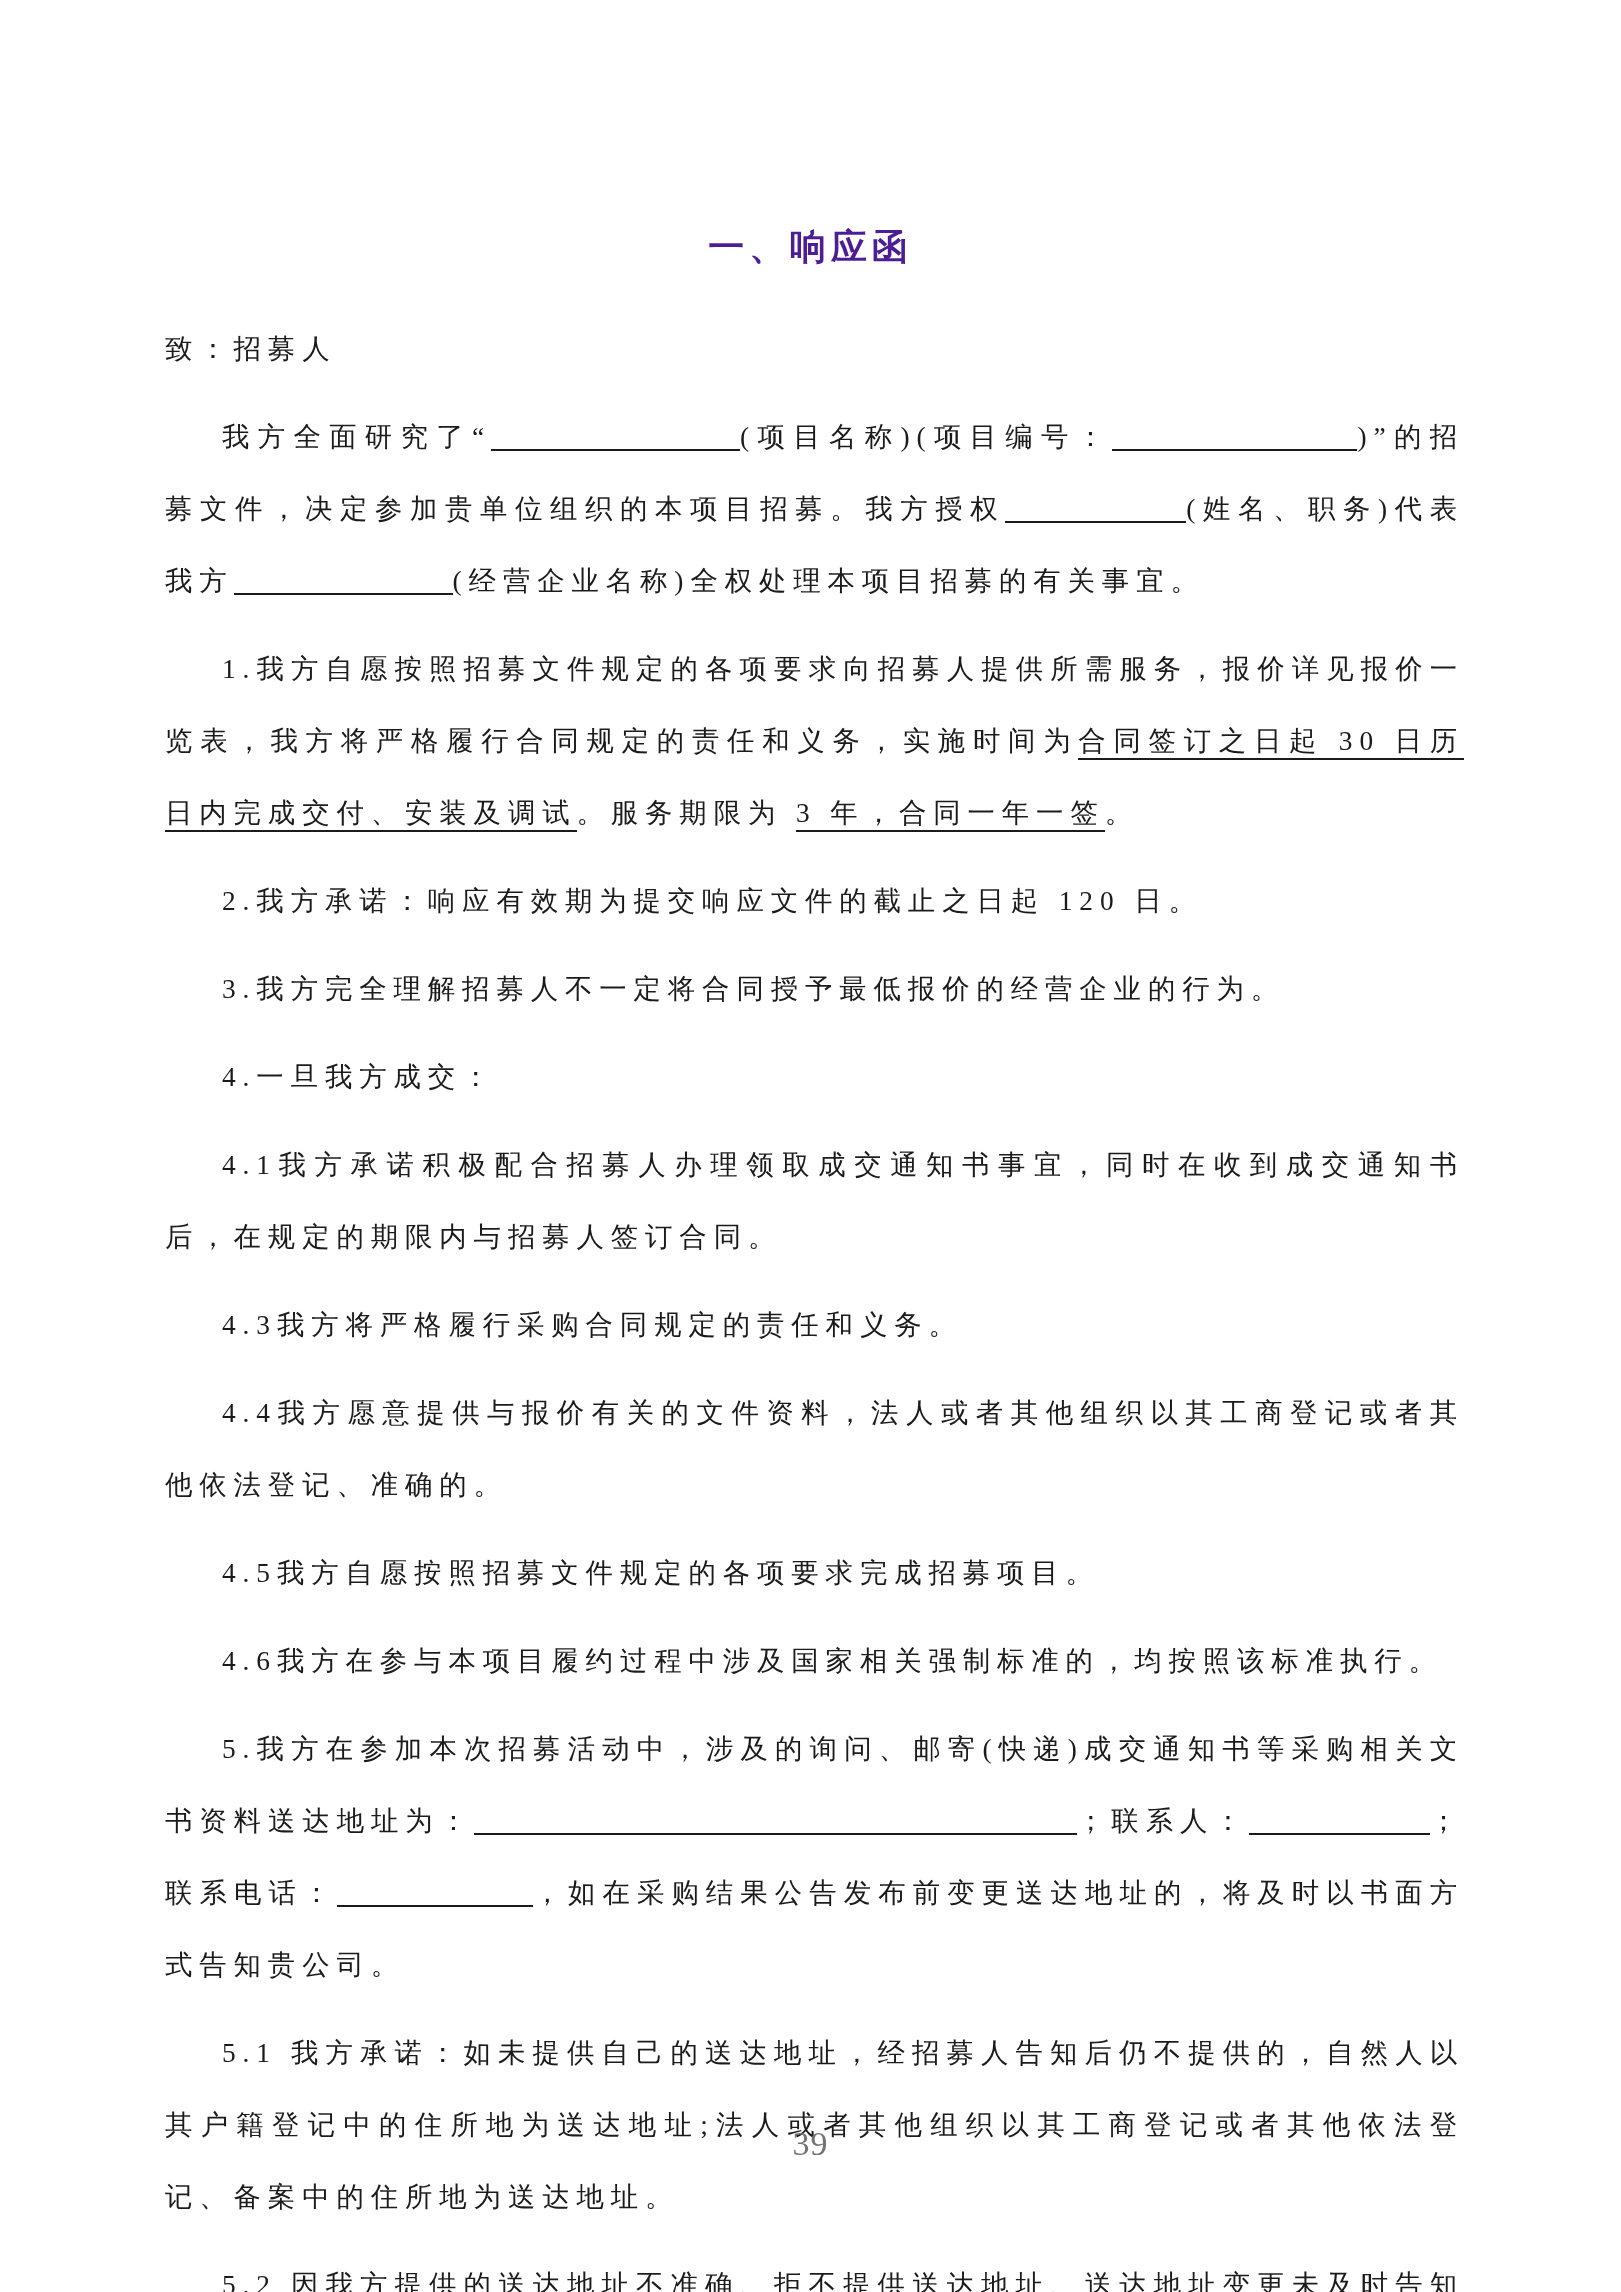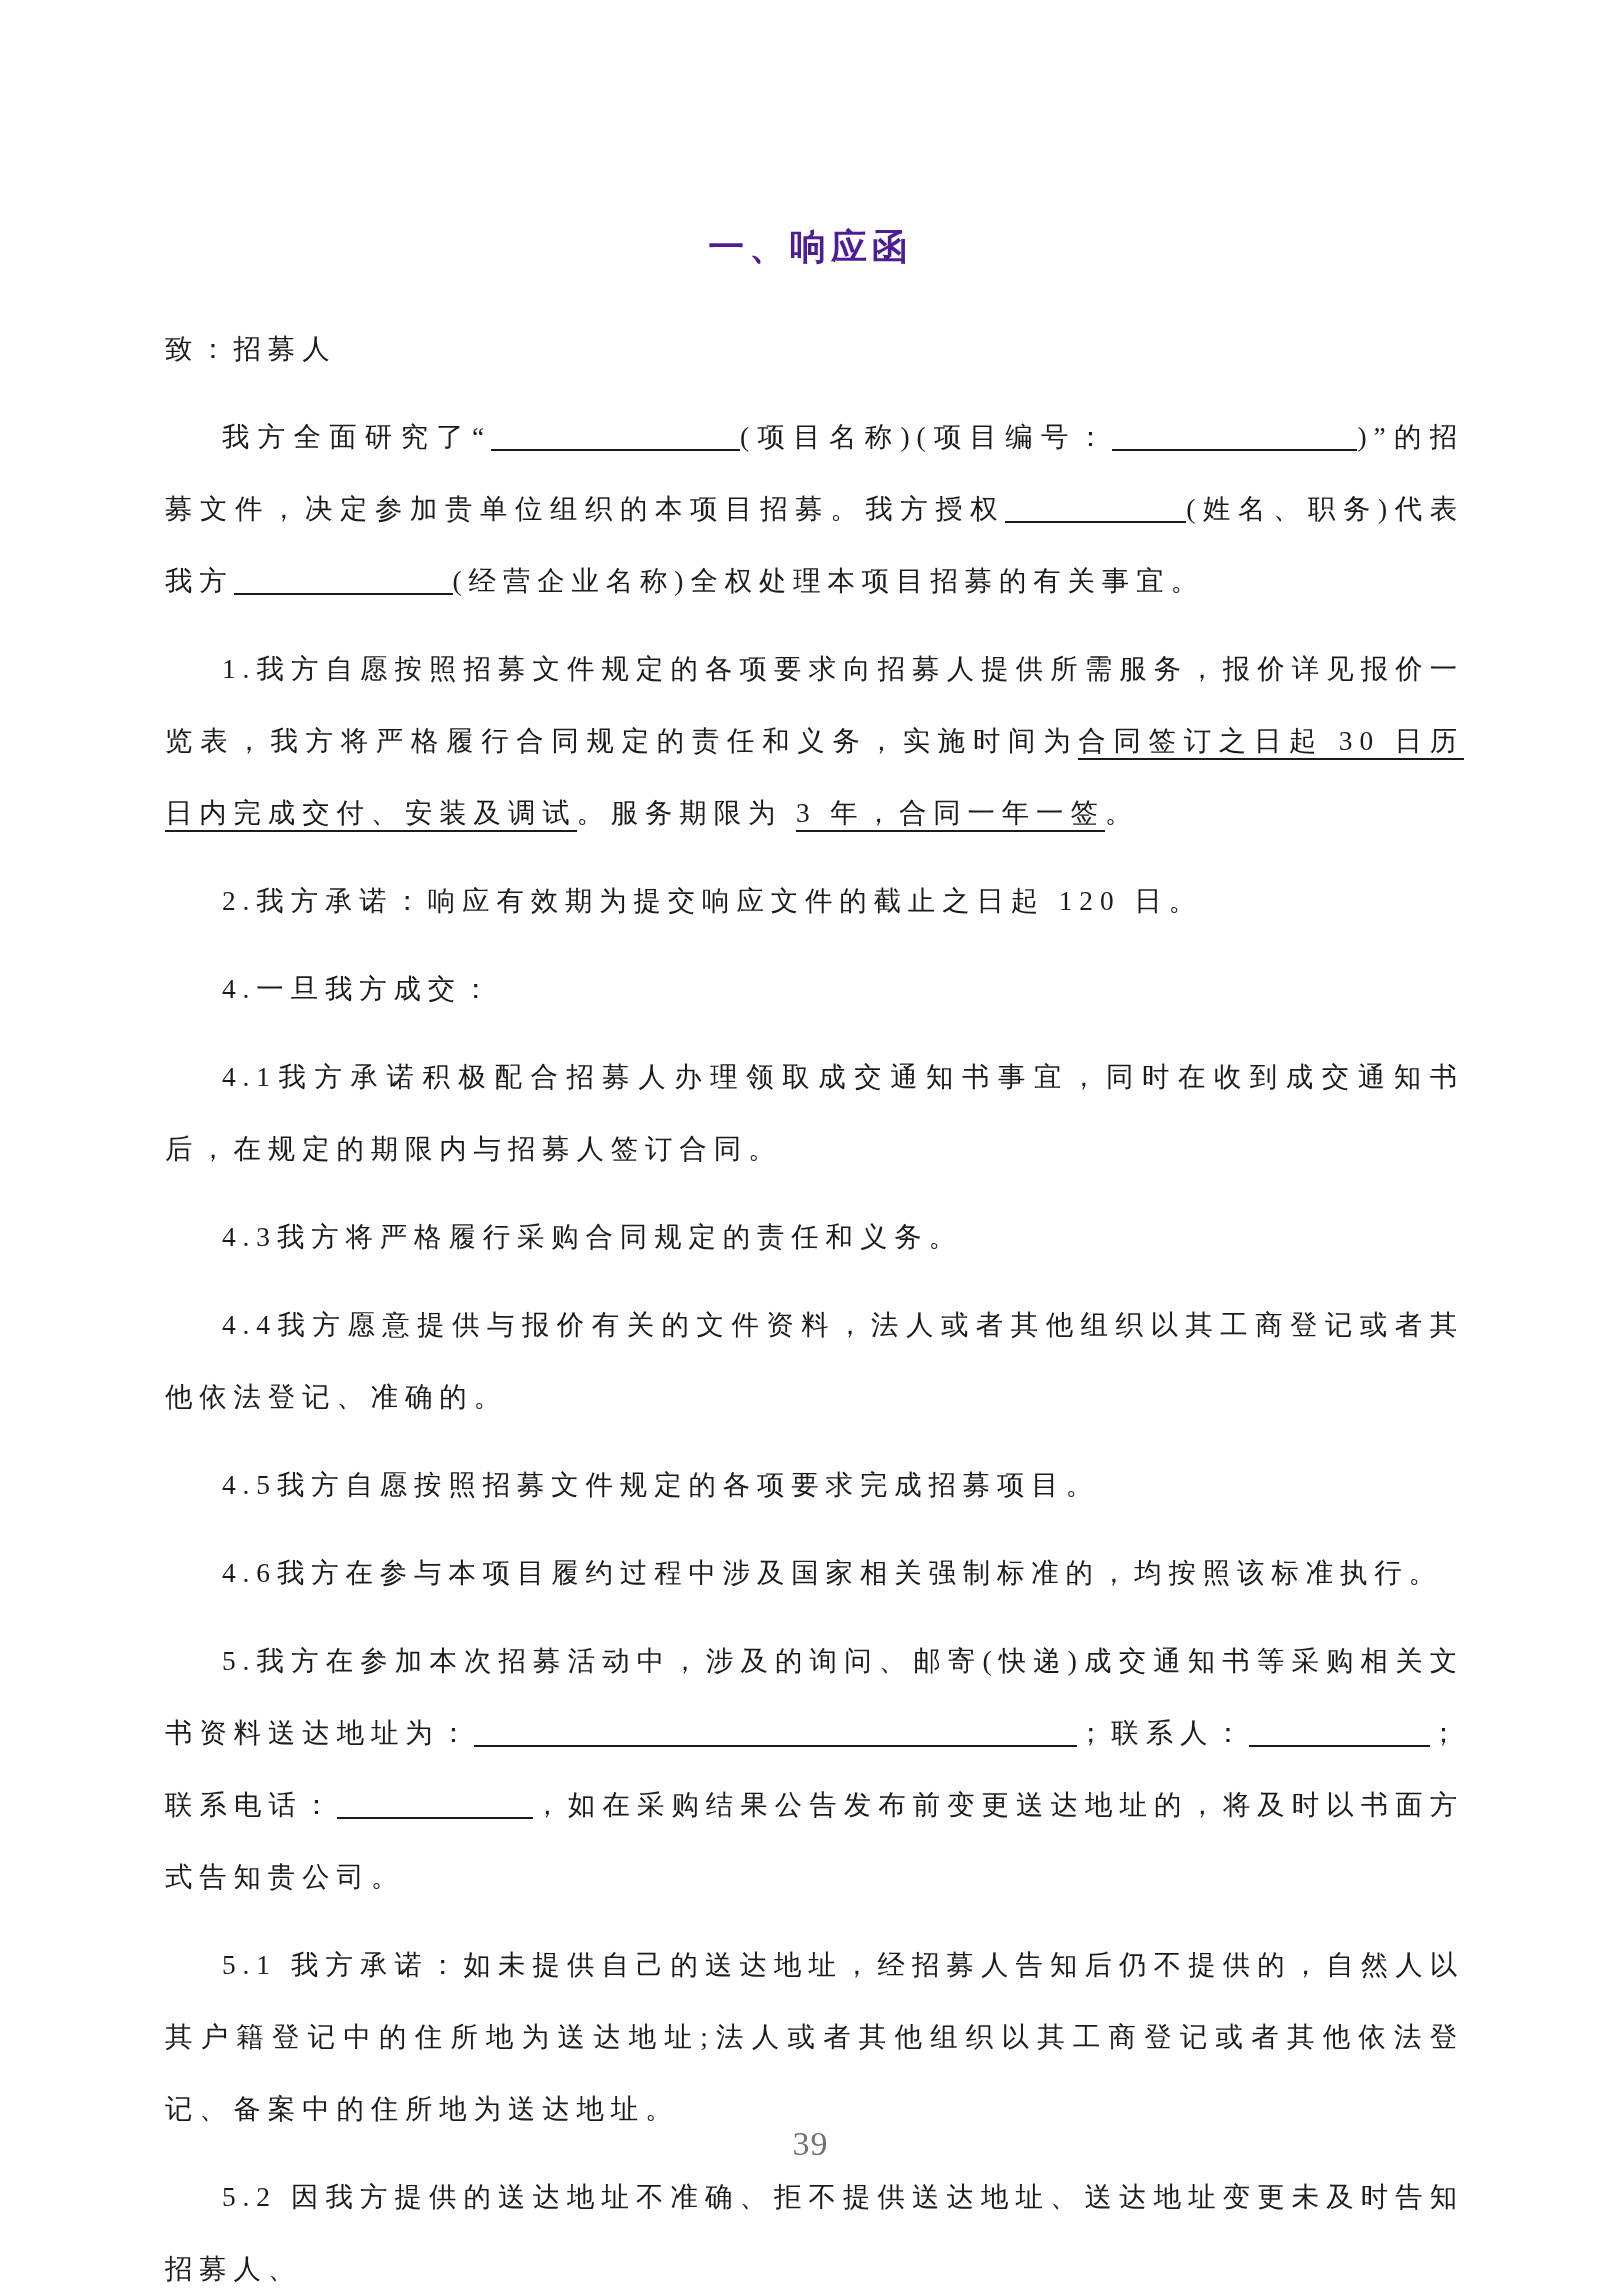--- a/index.html
+++ b/index.html
@@ -85,20 +85,21 @@
   <div class="content">
 
     <p class="no-indent">致：招募人</p>
 
     <p><span>我方全面研究了“</span><span class="blank w254"></span><span>(项目名称)(项目编号：</span><span class="blank w250"></span><span>)”的招募文件，决定参加贵单位组织的本项目招募。我方授权</span><span class="blank w185"></span><span>(姓名、职务)代表我方</span><span class="blank w63"></span><span class="blank w160"></span><span>(经营企业名称)全权处理本项目招募的有关事宜。</span></p>
 
     <p><span>1.我方自愿按照招募文件规定的各项要求向招募人提供所需服务，报价详见报价一览表，我方将严格履行合同规定的责任和义务，实施时间为</span><span class="ul">合同签订之日起 30 日历日内完成交付、安装及调试</span><span>。服务期限为 </span><span class="ul">3 年，合同一年一签</span><span>。</span></p>
 
     <p>2.我方承诺：响应有效期为提交响应文件的截止之日起 120 日。</p>
 
+    <p>3.我方完全理解招募人不一定将合同授予最低报价的经营企业的行为。</p>
 
     <p>4.一旦我方成交：</p>
 
     <p>4.1我方承诺积极配合招募人办理领取成交通知书事宜，同时在收到成交通知书后，在规定的期限内与招募人签订合同。</p>
 
 
     <p>4.3我方将严格履行采购合同规定的责任和义务。</p>
 
     <p>4.4我方愿意提供与报价有关的文件资料，法人或者其他组织以其工商登记或者其他依法登记、准确的。</p>
 

